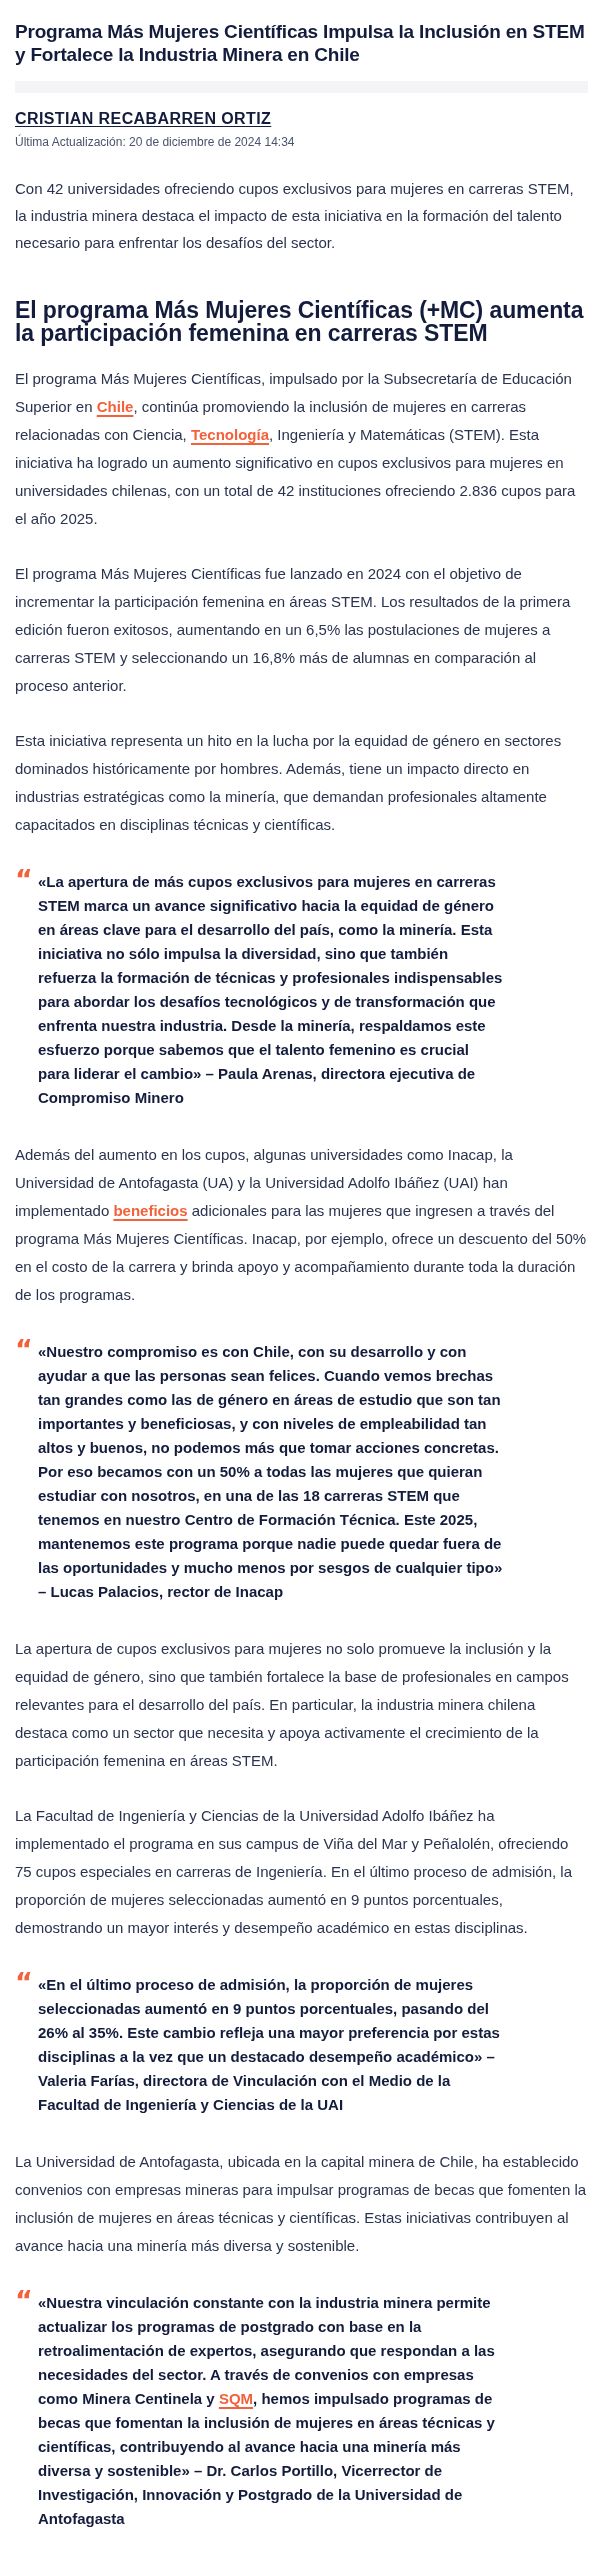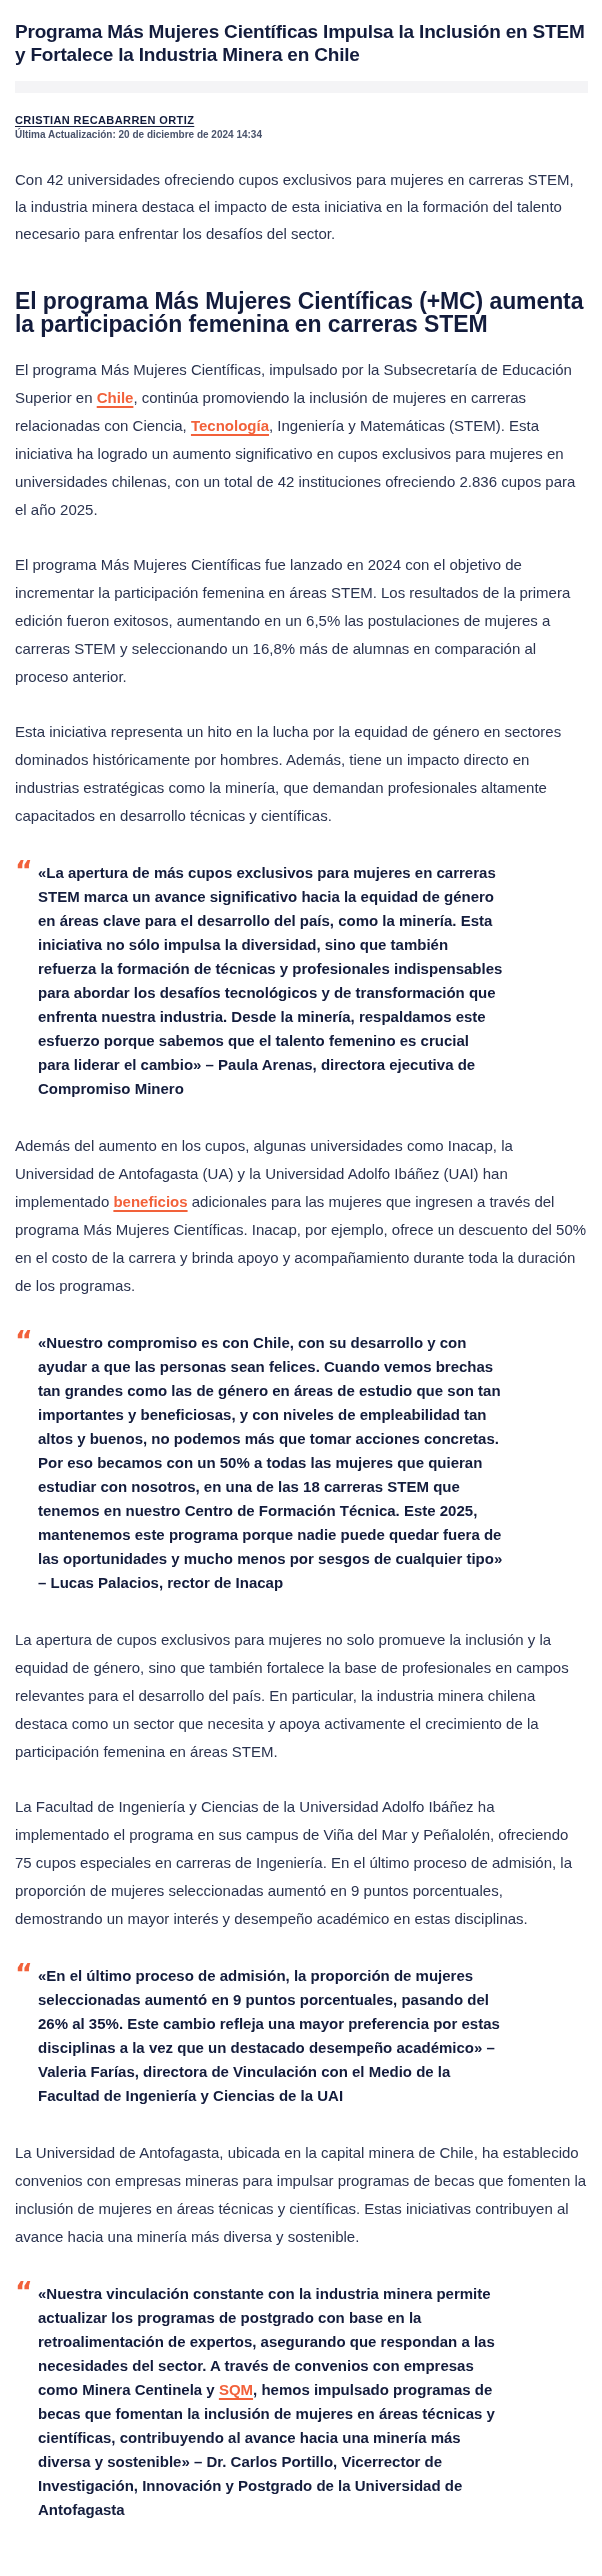--- a/index.html
+++ b/index.html
@@ -23,32 +23,31 @@
 
   .divider-bar {
     height: 12px;
     background: #f4f4f6;
     margin-top: 15px;
   }
 
   .byline { margin-top: 17px; }
   .author {
     display: inline-block;
-    font-size: 11px;
+    font-size: 16px;
     font-weight: 700;
     letter-spacing: 0.4px;
     color: #131c3c;
     text-transform: uppercase;
     text-underline-offset: 2px;
   }
   .updated {
-    margin-top: 1px;
-    font-size: 10px;
+    margin-top: 7px;
+    font-size: 12px;
     color: #49536b;
-    font-weight: bold;
   }
 
   .lead {
     margin: 26px 0 4px 0;
     font-size: 15px;
     line-height: 27px;
     color: #2a334f;
   }
 
   .section-heading {
@@ -115,21 +114,21 @@
   </div>
 
   <p class="lead">Con 42 universidades ofreciendo cupos exclusivos para mujeres en carreras STEM, la industria minera destaca el impacto de esta iniciativa en la formación del talento necesario para enfrentar los desafíos del sector.</p>
 
   <h2 class="section-heading">El programa Más Mujeres Científicas (+MC) aumenta la participación femenina en carreras STEM</h2>
 
   <p class="bp"><span>El programa Más Mujeres Científicas, impulsado por la Subsecretaría de Educación Superior en </span><a href="#" class="lnk">Chile</a><span>, continúa promoviendo la inclusión de mujeres en carreras relacionadas con Ciencia, </span><a href="#" class="lnk">Tecnología</a><span>, Ingeniería y Matemáticas (STEM). Esta iniciativa ha logrado un aumento significativo en cupos exclusivos para mujeres en universidades chilenas, con un total de 42 instituciones ofreciendo 2.836 cupos para el año 2025.</span></p>
 
   <p class="bp">El programa Más Mujeres Científicas fue lanzado en 2024 con el objetivo de incrementar la participación femenina en áreas STEM. Los resultados de la primera edición fueron exitosos, aumentando en un 6,5% las postulaciones de mujeres a carreras STEM y seleccionando un 16,8% más de alumnas en comparación al proceso anterior.</p>
 
-  <p class="bp">Esta iniciativa representa un hito en la lucha por la equidad de género en sectores dominados históricamente por hombres. Además, tiene un impacto directo en industrias estratégicas como la minería, que demandan profesionales altamente capacitados en desarrollo técnicas y científicas.</p>
+  <p class="bp">Esta iniciativa representa un hito en la lucha por la equidad de género en sectores dominados históricamente por hombres. Además, tiene un impacto directo en industrias estratégicas como la minería, que demandan profesionales altamente capacitados en disciplinas técnicas y científicas.</p>
 
   <figure class="quote">
     <span class="qicon">“</span>
     <blockquote>«La apertura de más cupos exclusivos para mujeres en carreras STEM marca un avance significativo hacia la equidad de género en áreas clave para el desarrollo del país, como la minería. Esta iniciativa no sólo impulsa la diversidad, sino que también refuerza la formación de técnicas y profesionales indispensables para abordar los desafíos tecnológicos y de transformación que enfrenta nuestra industria. Desde la minería, respaldamos este esfuerzo porque sabemos que el talento femenino es crucial para liderar el cambio» – Paula Arenas, directora ejecutiva de Compromiso Minero</blockquote>
   </figure>
 
   <p class="bp"><span>Además del aumento en los cupos, algunas universidades como Inacap, la Universidad de Antofagasta (UA) y la Universidad Adolfo Ibáñez (UAI) han implementado </span><a href="#" class="lnk">beneficios</a><span> adicionales para las mujeres que ingresen a través del programa Más Mujeres Científicas. Inacap, por ejemplo, ofrece un descuento del 50% en el costo de la carrera y brinda apoyo y acompañamiento durante toda la duración de los programas.</span></p>
 
   <figure class="quote">
     <span class="qicon">“</span>

